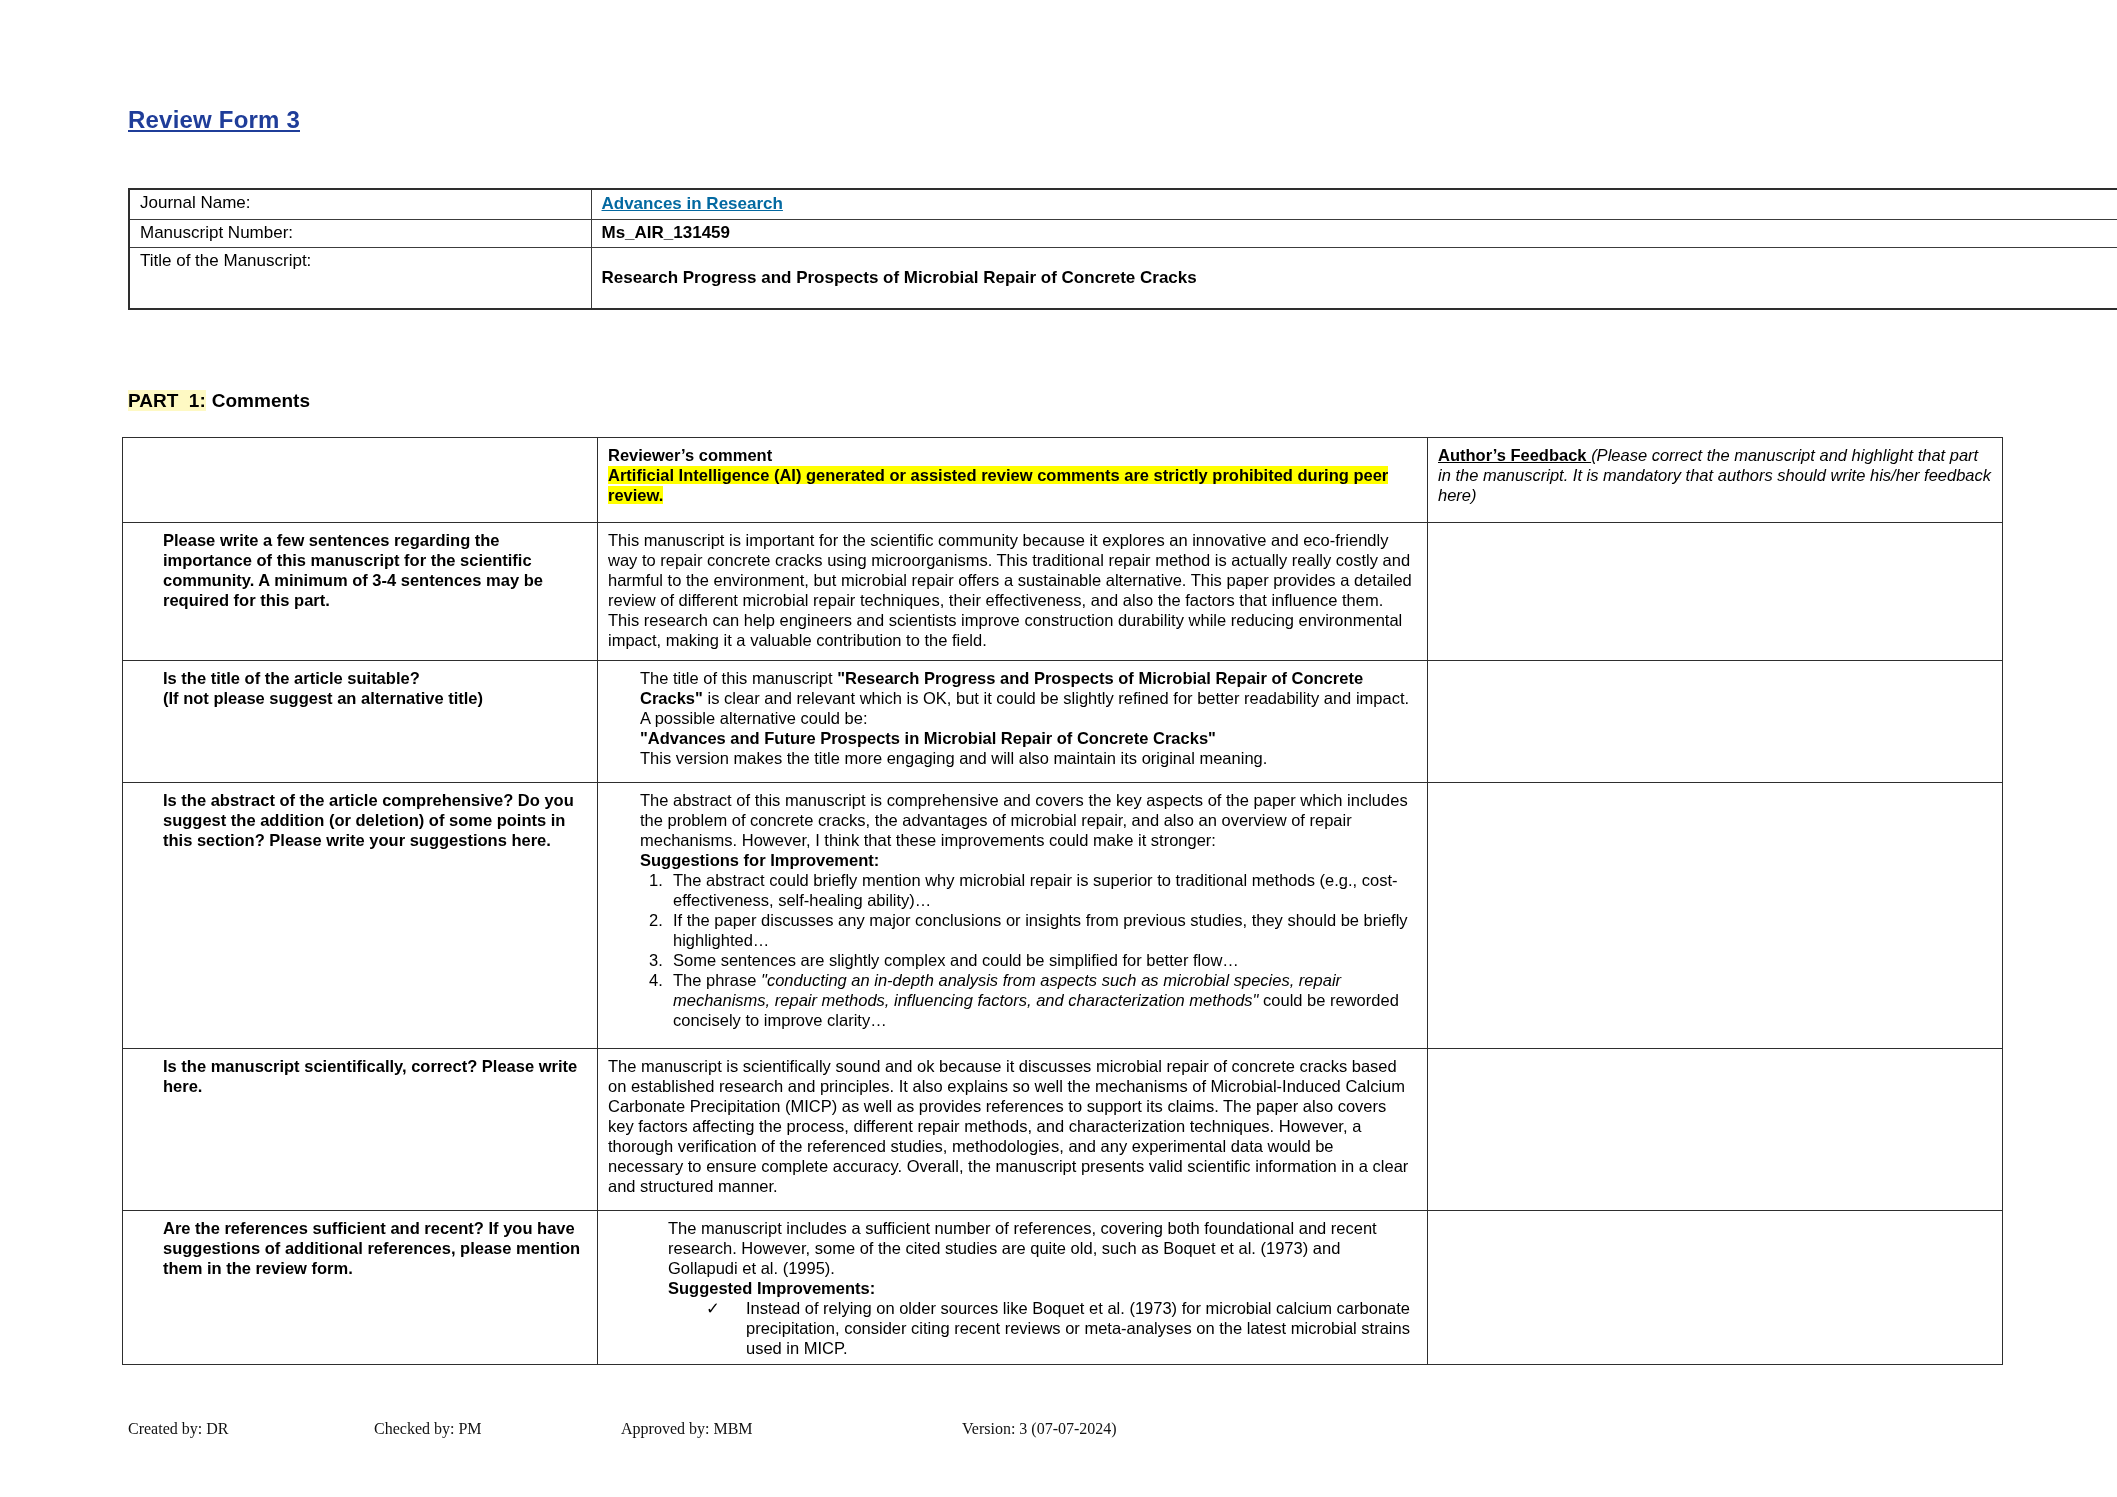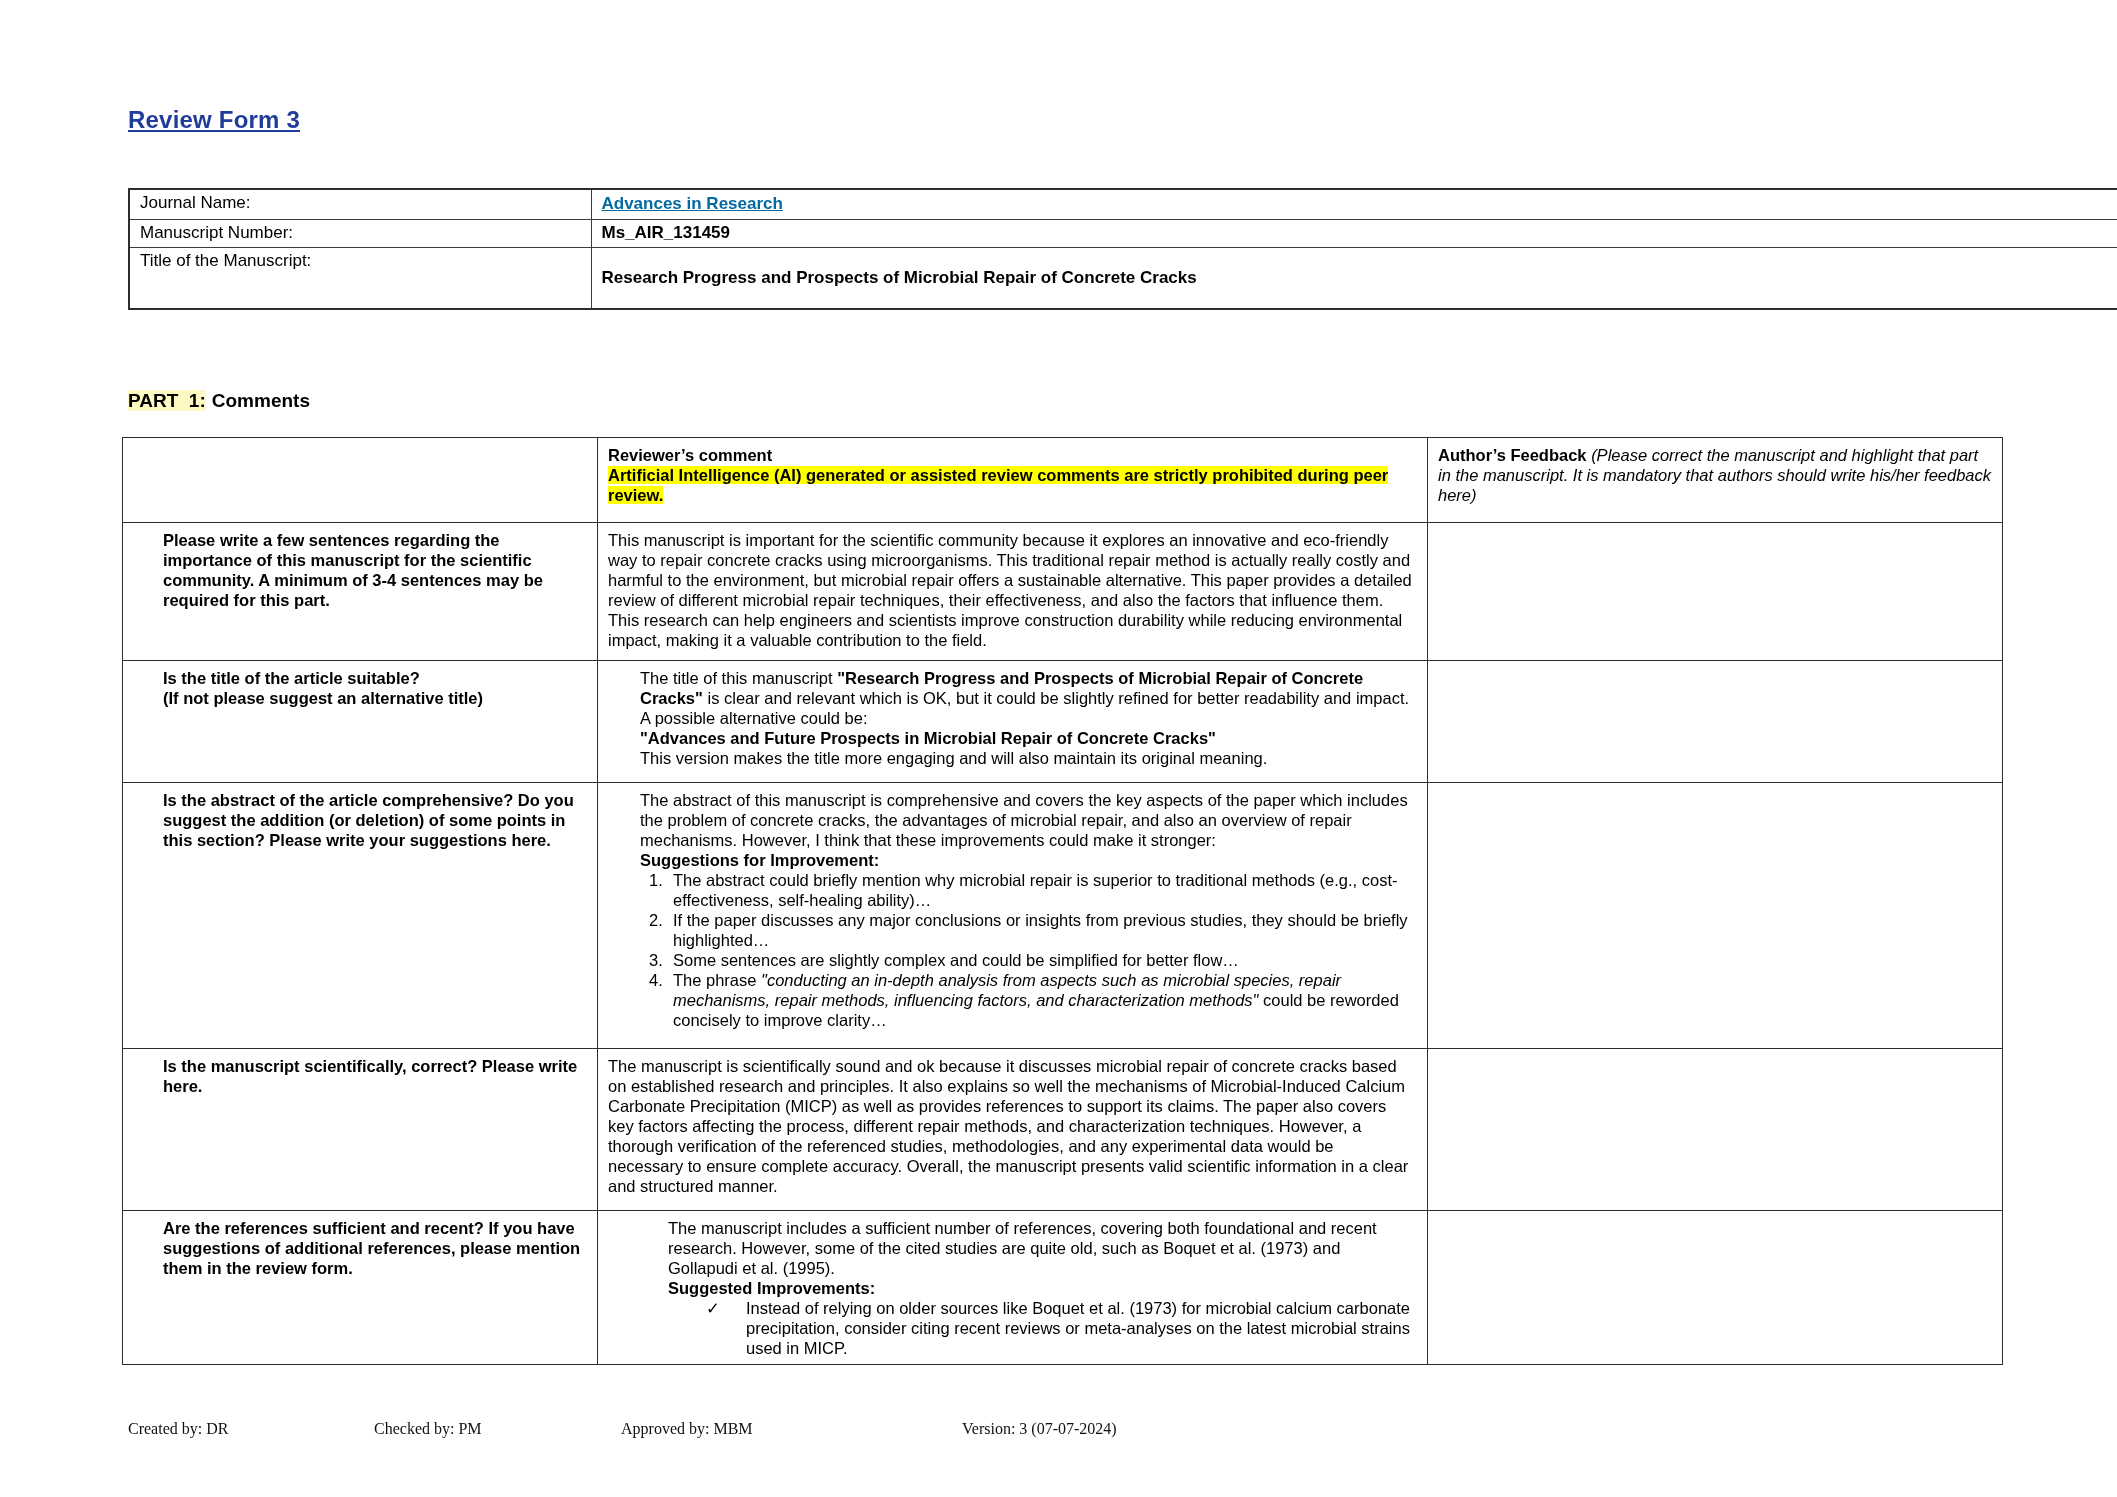--- a/index.html
+++ b/index.html
@@ -52,21 +52,21 @@
     font-weight:bold; padding:7px 12px 6px 40px;
     line-height:21px; white-space:pre-wrap; font-size:17px;
   }
   .ans-cell { padding:7px 14px 6px 10px; }
   .ans-cell.indent1 { padding-left:42px; }
   .ans-cell.indent2 { padding-left:70px; }
   .fb-cell { padding:6px 10px; }
   .rev-head { padding:7px 10px; font-weight:bold; font-size:17px; line-height:21px; }
   .rev-head .hl { background:#ffff00; }
   .auth-head { padding:7px 10px; font-size:16.5px; line-height:21px; }
-  .auth-head .b { font-weight:bold; }
+  .auth-head .b { font-weight:bold;text-decoration:underline; }
   .auth-head .i { font-style:italic; }
   .para { min-height:20px; }
   .para .b, .seg-b { font-weight:bold; }
   .para .i, .seg-i { font-style:italic; }
   .ol-item { display:flex; }
   .ol-num  { flex:none; margin-left:9px; width:24px; }
   .ol-txt  { flex:1; }
   .check-item { display:flex; }
   .check-mark { flex:none; margin-left:38px; width:40px; }
   .check-txt  { flex:1; }

